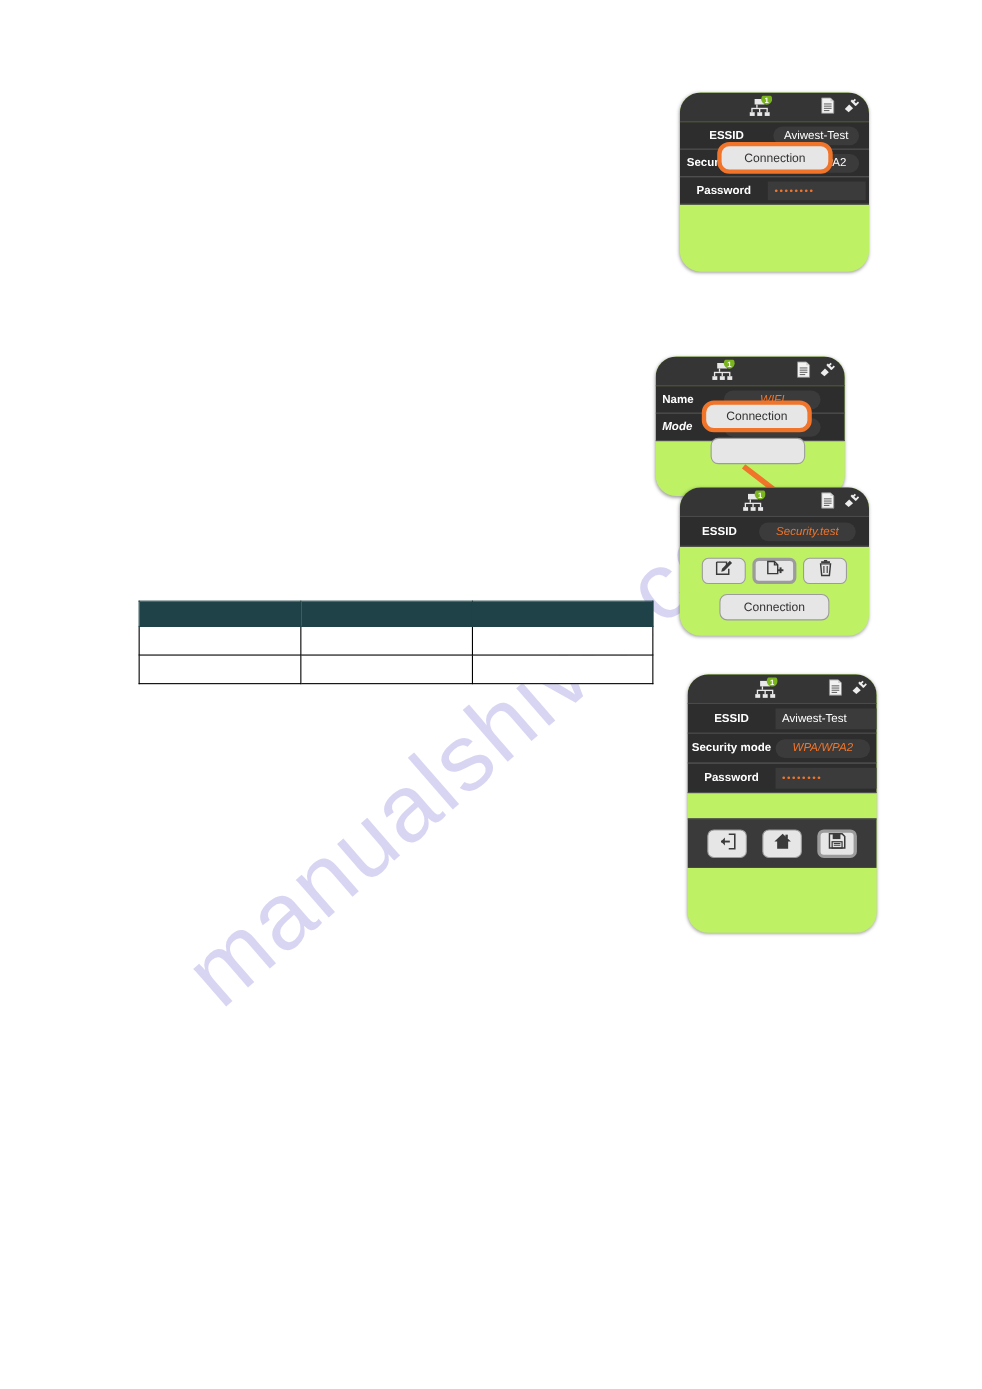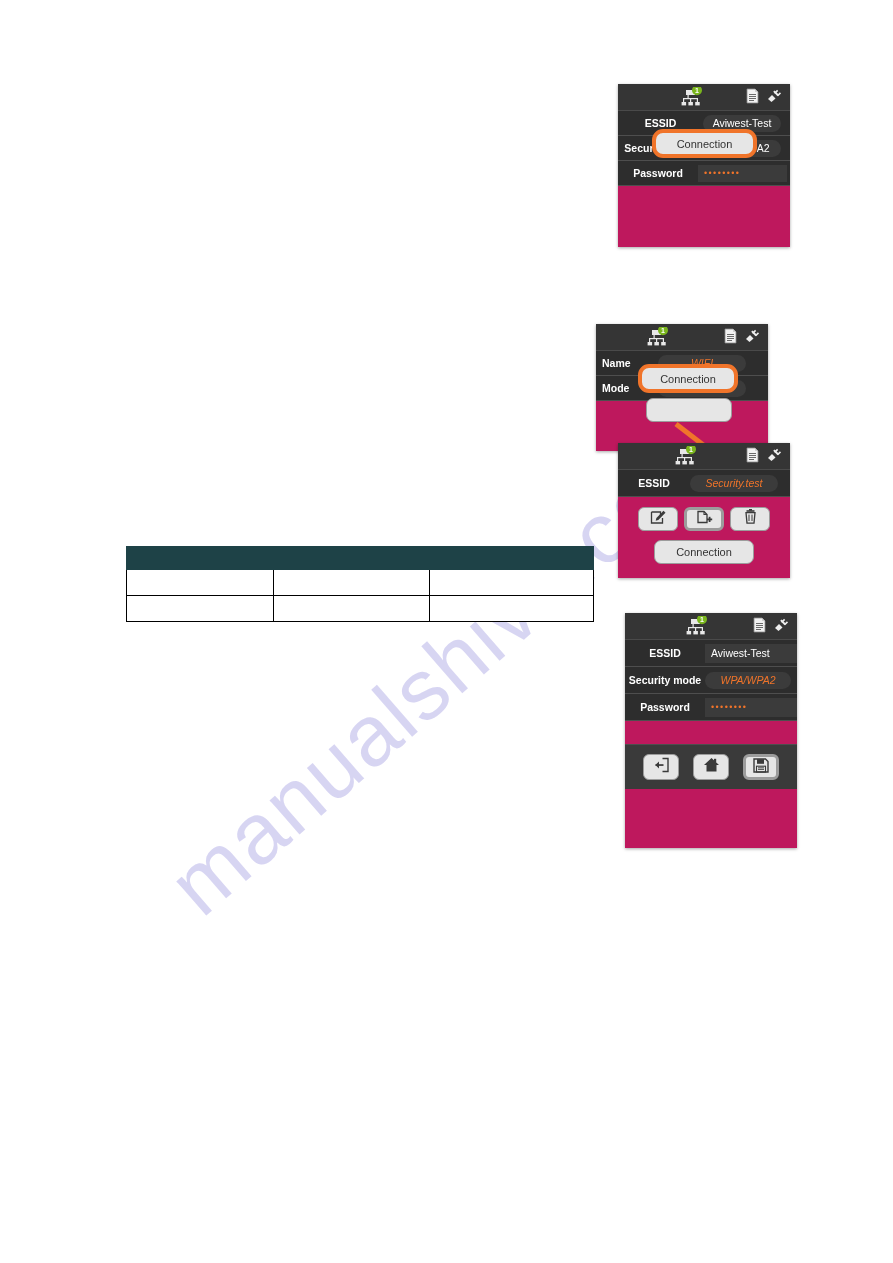--- a/index.html
+++ b/index.html
@@ -67,23 +67,24 @@
     border: 1px solid #1e4247;
     height: 22px;
   }
   .col-a { width: 146px; }
   .col-b { width: 155px; }
   .col-c { width: 163px; }
 
   
   .panel {
     position: absolute;
-    background: #be185d;
+    background: #bef264;
     box-shadow: 0 1px 3px rgba(0,0,0,.35);
     overflow: hidden;
+    border-radius: 19px;
   }
   .panel-head {
     position: relative;
     height: 26px;
     background: #353535;
     border-bottom: 1px solid #4a4a4a;
   }
   .net-icon {
     position: absolute;
     top: 3px;
@@ -303,21 +304,21 @@
         </span>
       </div>
     </div>
 
     <div class="panel-body">
       <div class="row">
         <span class="row-label" style="width:56px; text-align:left; padding-left:6px;">Name</span>
         <span class="pill orange" style="width:88px;">WIFI</span>
       </div>
       <div class="row">
-        <span class="row-label" style="width:56px; text-align:left; padding-left:6px;">Mode</span>
+        <span class="row-label" style="width:56px; text-align:left; padding-left:6px;font-style:italic;">Mode</span>
         <span class="pill orange" style="width:88px;">Client</span>
       </div>
 
       <div class="btn btn-hl" style="position:absolute; left:42px; top:13px; width:100px; height:29px;">
         <span>Connection</span>
       </div>
 
       <div class="btn" style="position:absolute; left:50px; top:47px; width:86px; height:24px;">
         <span></span>
       </div>

